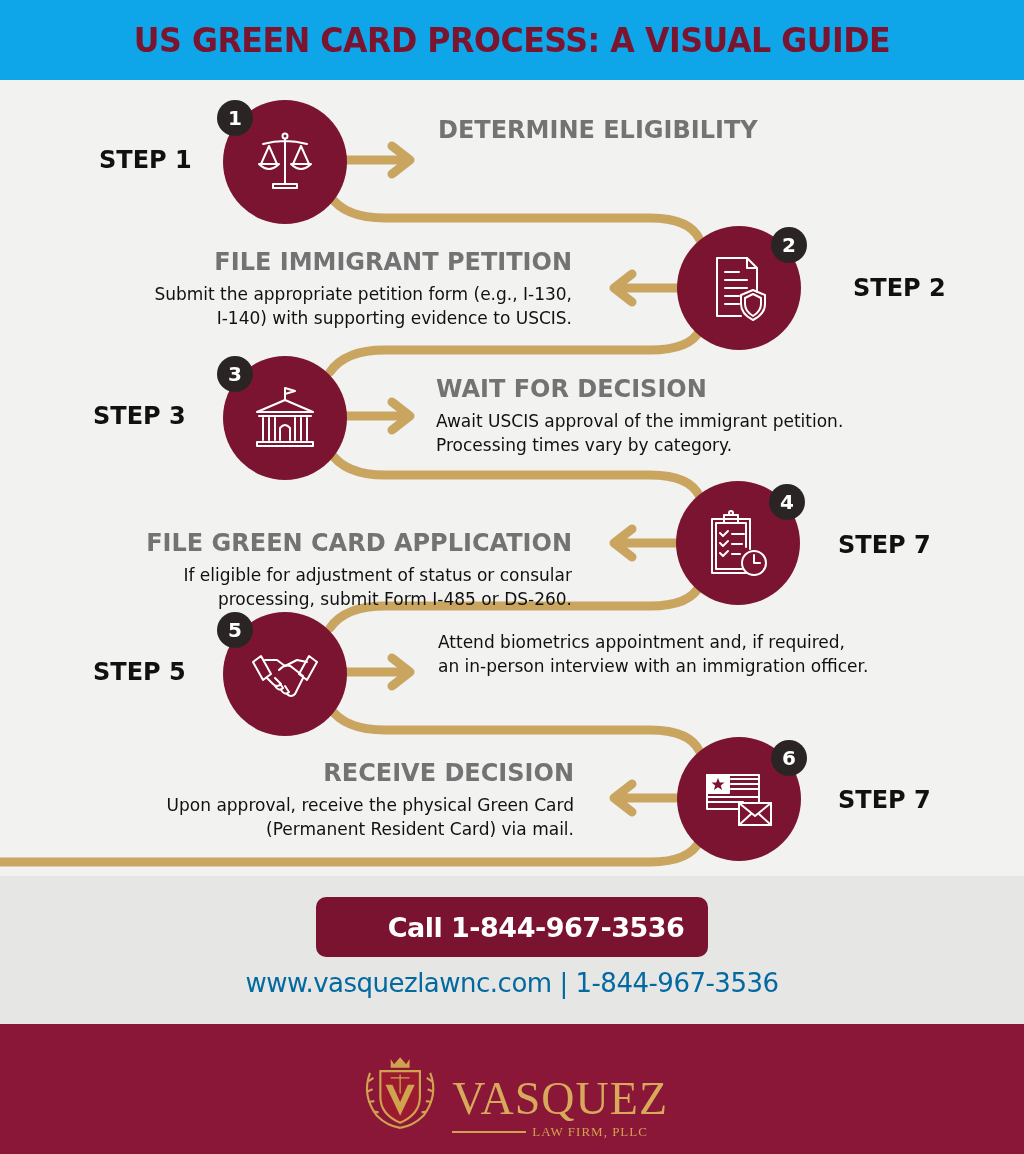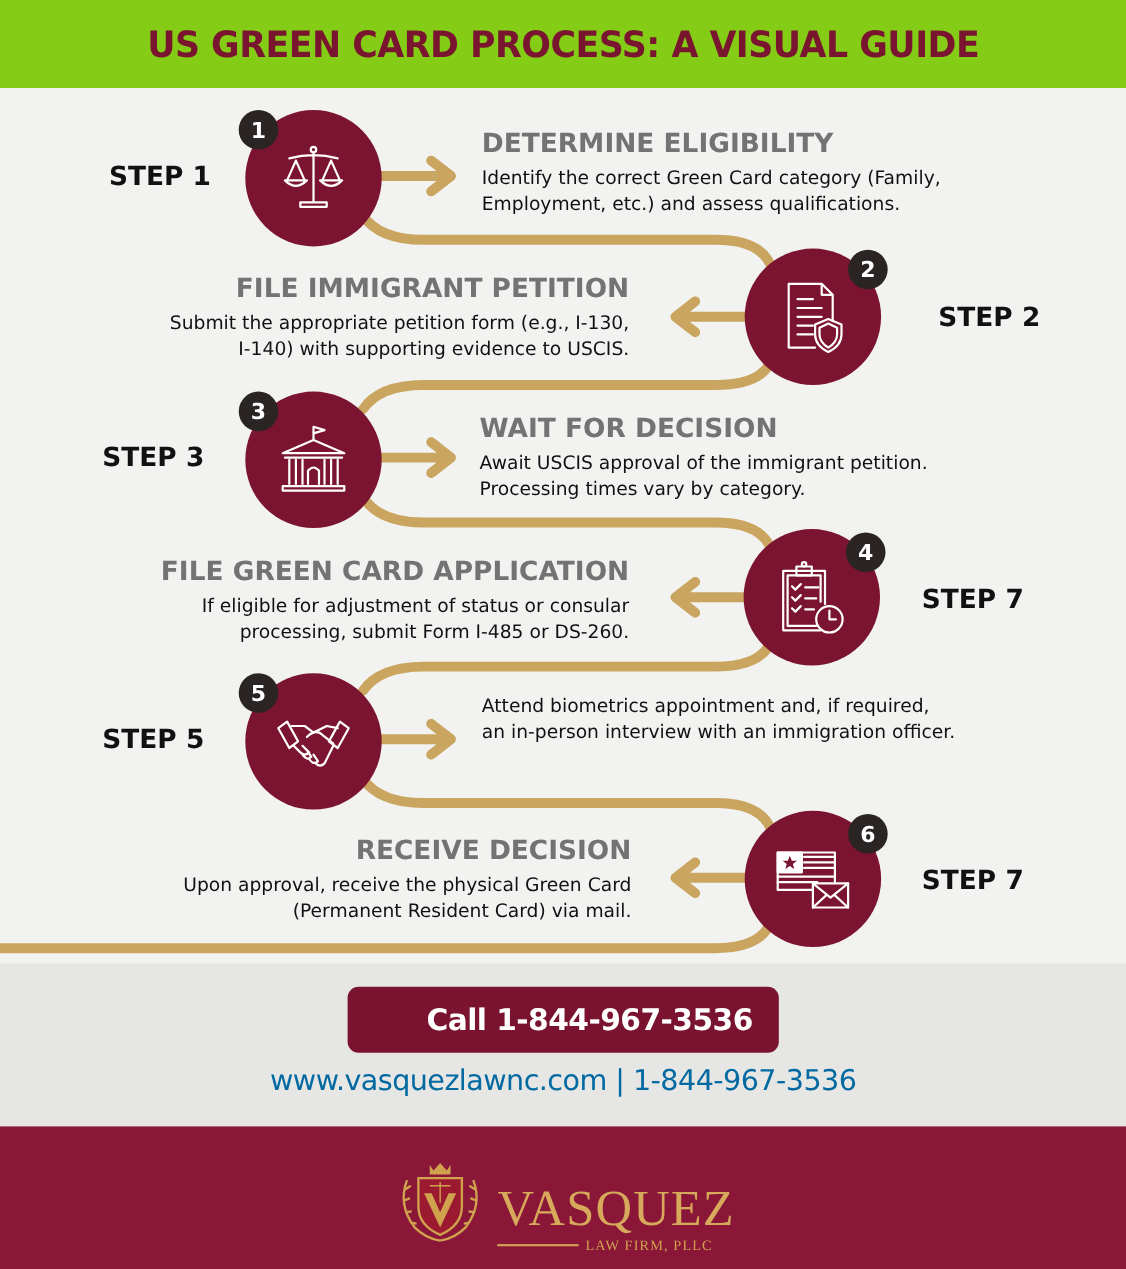--- a/index.html
+++ b/index.html
@@ -1,19 +1,19 @@
 <!DOCTYPE html>
 <html><head>
 <meta charset="utf-8">
 <style>
   * { box-sizing: border-box; margin: 0; padding: 0; }
   html, body { width: 1024px; height: 1154px; overflow: hidden; }
   body { background: #f1f1f0; font-family: "Liberation Sans", "DejaVu Sans", sans-serif; color: #111; position: relative; }
 
-  .header { position: absolute; left: 0; top: 0; width: 1024px; height: 80px; background: #84cc16; display: flex; align-items: center; justify-content: center; }
+  .header { position: absolute; left: 0; top: 0; width: 1024px; height: 80px; background: #0ea5e9; display: flex; align-items: center; justify-content: center; }
   .header h1 { color: #7a1530; font-family: "DejaVu Sans", sans-serif; font-size: 33px; font-weight: bold; letter-spacing: -0.5px; transform: scaleX(0.96); }
 
   .main { position: absolute; left: 0; top: 80px; width: 1024px; height: 796px; background: #f2f2f1; }
 
   svg.path { position: absolute; left: 0; top: 0; width: 1024px; height: 1154px; pointer-events: none; }
 
   .circle { position: absolute; width: 124px; height: 124px; border-radius: 50%; background: #7b1430; display: flex; align-items: center; justify-content: center; }
   .circle svg { width: 72px; height: 72px; }
   .badge { position: absolute; width: 36px; height: 36px; border-radius: 50%; background: #2a2524; color: #fff; font-weight: bold; font-size: 20px; display: flex; align-items: center; justify-content: center; font-family: "DejaVu Sans", sans-serif; }
 
@@ -72,22 +72,20 @@
 <div class="step-label" style="left:99px; top:146px;">STEP 1</div>
 <div class="circle" style="left:223px; top:100px;">
   <svg viewBox="0 0 72 72" fill="none" stroke="#fff" stroke-width="2" stroke-linecap="round" stroke-linejoin="round">
     <circle cx="36" cy="10" r="2.5"></circle>
       <path d="M36 13 V58 M14 18 Q36 12 58 18 M20 20 L12 38 M20 20 L28 38 M10 38 Q20 48 30 38 Z M52 20 L44 38 M52 20 L60 38 M42 38 Q52 48 62 38 Z M28 58 H44 M24 62 H48 V58 H24 Z"></path>
   </svg>
 </div>
 <div class="badge" style="left:217px; top:100px;">1</div>
 <div class="block" style="left:438px; top:116px;">
   <div class="title">DETERMINE ELIGIBILITY</div>
-  <div class="desc">Identify the correct Green Card category (Family,
-Employment, etc.) and assess qualifications.</div>
 </div>
 
 <div class="block right" style="right:452px; top:248px;">
   <div class="title">FILE IMMIGRANT PETITION</div>
   <div class="desc">Submit the appropriate petition form (e.g., I-130,
 I-140) with supporting evidence to USCIS.</div>
 </div>
 <div class="circle" style="left:677px; top:226px;">
   <svg viewBox="0 0 72 72" fill="none" stroke="#fff" stroke-width="2" stroke-linecap="round" stroke-linejoin="round">
     <path d="M14 6 H44 L54 16 V40 M44 6 V16 H54 M14 6 V64 H38"></path>
@@ -109,21 +107,21 @@
     <path d="M8 60 H64 V64 H8 Z"></path>
   </svg>
 </div>
 <div class="badge" style="left:217px; top:356px;">3</div>
 <div class="block" style="left:436px; top:375px;">
   <div class="title">WAIT FOR DECISION</div>
   <div class="desc">Await USCIS approval of the immigrant petition.
 Processing times vary by category.</div>
 </div>
 
-<div class="block right" style="right:452px; top:505px;">
+<div class="block right" style="right:452px; top:529px;">
   <div class="title">FILE GREEN CARD APPLICATION</div>
   <div class="desc">If eligible for adjustment of status or consular
 processing, submit Form I-485 or DS-260.</div>
 </div>
 <div class="circle" style="left:676px; top:481px;">
   <svg viewBox="0 0 72 72" fill="none" stroke="#fff" stroke-width="2" stroke-linecap="round" stroke-linejoin="round">
     <path d="M10 12 H48 V42 M10 12 V66 H44"></path>
       <path d="M14 16 H44 V40 M14 16 V62 H40"></path>
       <path d="M22 8 H36 V16 H22 Z"></path>
       <circle cx="29" cy="6" r="2"></circle>

